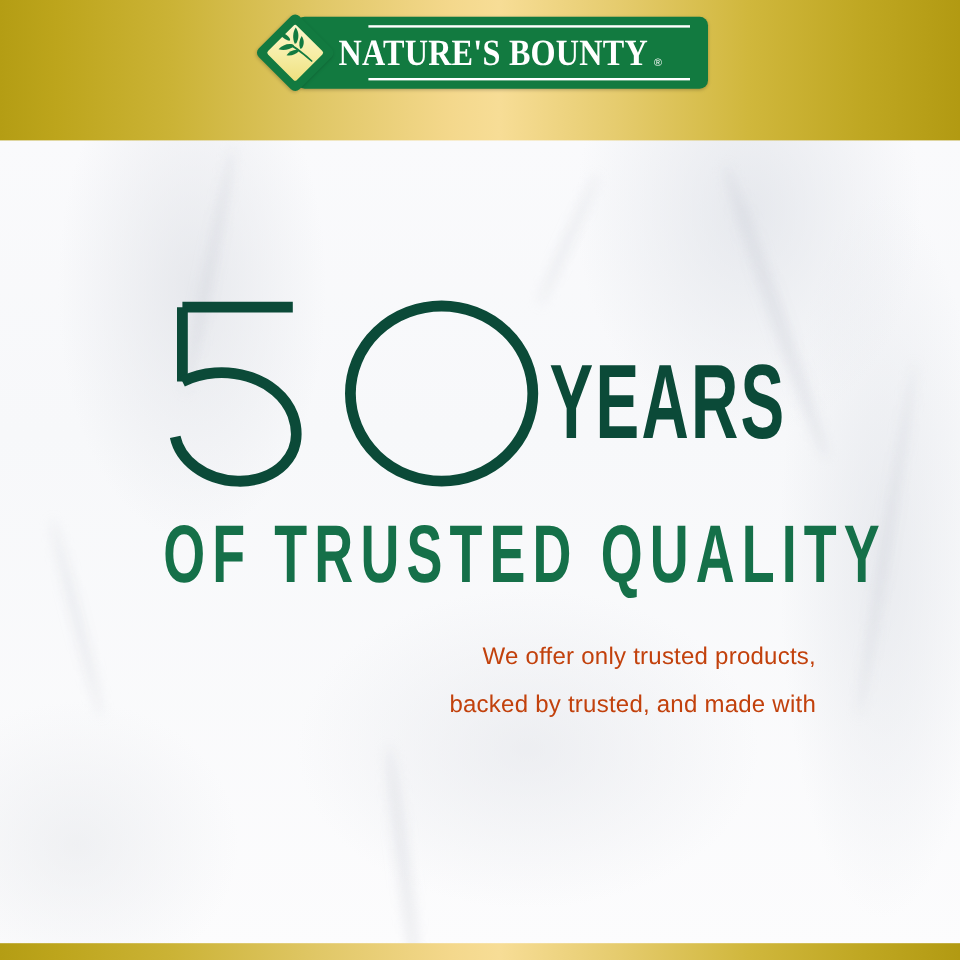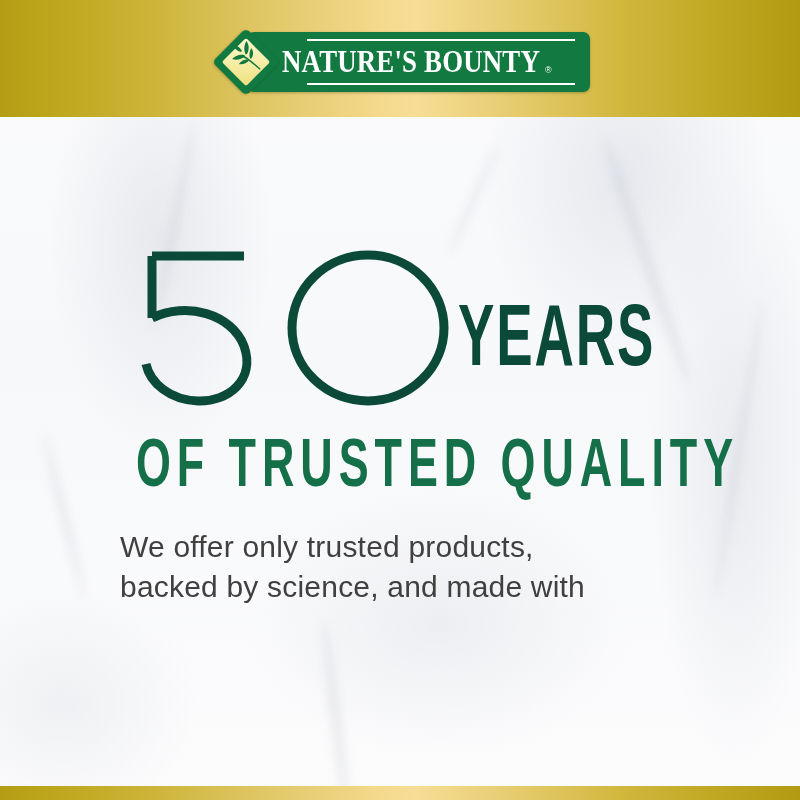--- a/index.html
+++ b/index.html
@@ -65,21 +65,21 @@
         #bfa722 90%,
         #b29a12 100%);
   }
   .gold-bar.top    { top: 0;     height: 117px; }
   .gold-bar.bottom { top: 786px; height: 14px; }
 
   
   .logo {
     position: absolute;
     left: 222px;
-    top: 32px;
+    top: 14px;
     width: 368px;
     height: 72px;
   }
   .logo-plate {
     position: absolute;
     left: 25px;
     top: 0;
     width: 343px;
     height: 60px;
     background: #127a40;
@@ -172,25 +172,25 @@
     transform-origin: center top;
     white-space: nowrap;
     font-family: "Liberation Sans", sans-serif;
   }
 
   .body-copy {
     position: absolute;
     left: 120px;
     top: 527px;
     width: 560px;
-    text-align: left;
-    font-size: 30px;
+    text-align: right;
+    font-size: 20px;
     line-height: 40px;
     font-weight: 400;
-    color: #404040;
+    color: #c2410c;
     letter-spacing: 0.2px;
     font-family: "Liberation Sans", sans-serif;
   }
   .body-copy .line { display: block; }
 </style>
 </head>
 <body>
 
 <div class="canvas">
 
@@ -247,18 +247,18 @@
       </g>
     </svg>
   </div>
 
   <div class="hero-years">YEARS</div>
 
   <div class="hero-sub">OF TRUSTED QUALITY</div>
 
   <div class="body-copy">
     <span class="line">We offer only trusted products,</span>
-    <span class="line">backed by science, and made with</span>
+    <span class="line">backed by trusted, and made with</span>
   </div>
 
   <div class="gold-bar bottom"></div>
 
 </div>
 
 </body></html>

